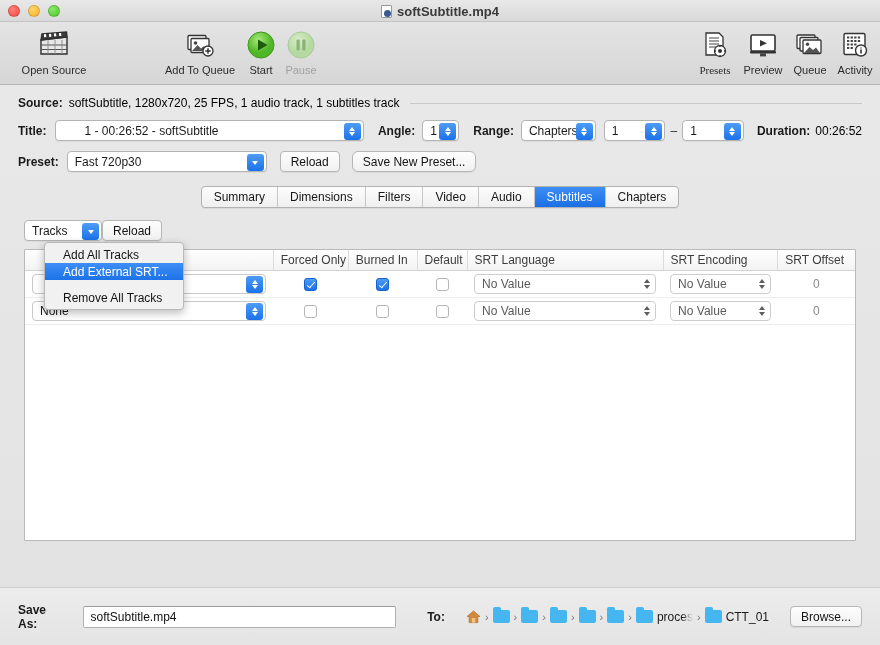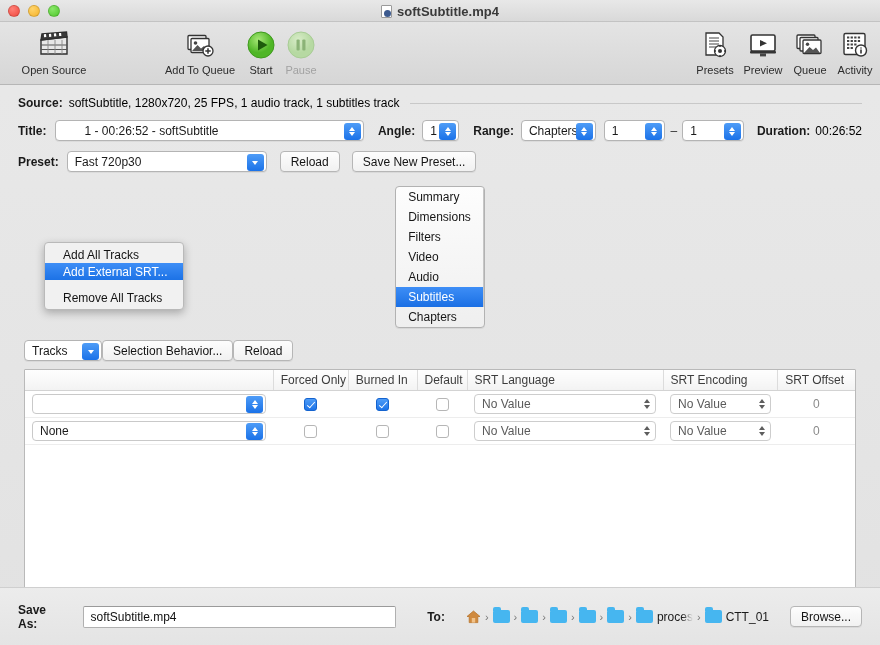--- a/index.html
+++ b/index.html
@@ -182,21 +182,20 @@
     justify-content: center;
     margin-top: 14px;
   }
   .tabs {
     display: flex;
     border: 1px solid #b2b2b2;
     border-radius: 4px;
     overflow: hidden;
     background: linear-gradient(#fdfdfd, #efefef);
     box-shadow: 0 1px 0 rgba(0,0,0,0.06);
-    flex-direction: column;
   }
   .tab {
     padding: 0 12px;
     height: 20px;
     display: flex; align-items: center;
     font-size: 12px;
     color: #161616;
     border-right: 1px solid #c6c6c6;
     white-space: nowrap;
     cursor: default;
@@ -488,21 +487,21 @@
             </radialGradient>
           </defs>
           <circle cx="15" cy="15" r="13" fill="url(#grn2)" stroke="#a8cc95" stroke-width="1"></circle>
           <rect x="10.5" y="9.5" width="3.2" height="11" rx="1" fill="#8bb377"></rect>
           <rect x="16.3" y="9.5" width="3.2" height="11" rx="1" fill="#8bb377"></rect>
         </svg>
       </div>
       <div class="tb-label dim">Pause</div>
     </div>
 
-    <div class="tb-item" style="left:684px;">
+    <div class="tb-item" style="left:684px;font-family:Liberation Serif, serif;">
       <div class="tb-ico">
         <svg width="26" height="28" viewBox="0 0 26 28">
           <path d="M4 2 H17 L21 6 V24 H4 Z" fill="#fff" stroke="#333" stroke-width="1.3"></path>
           <g stroke="#444" stroke-width="1.1">
             <path d="M7 7 H17 M7 10 H17 M7 13 H17 M7 16 H14"></path>
           </g>
           <circle cx="18" cy="20" r="5.5" fill="#fff" stroke="#333" stroke-width="1.3"></circle>
           <circle cx="18" cy="20" r="2" fill="#333"></circle>
           <g stroke="#333" stroke-width="1.4">
             <path d="M18 14.2 V16 M18 24 V25.8 M12.2 20 H14 M22 20 H23.8"></path>
@@ -623,21 +622,21 @@
 
     <div class="row" style="margin-top:10px;">
       <span class="lbl">Preset:</span>
       <div class="popup" style="width:200px;margin-left:8px;">
         <span>Fast 720p30</span>
         <span class="chev">
             <i></i>
           </span>
       </div>
       <div class="btn" style="margin-left:13px;">Reload</div>
-      <div class="btn" style="margin-left:12px;">Save New Preset...</div>
+      <div class="btn" style="margin-left:12px;border-radius:6px;">Save New Preset...</div>
     </div>
 
     <div id="tabbar">
       <div class="tabs">
         <div class="tab">Summary</div>
         <div class="tab">Dimensions</div>
         <div class="tab">Filters</div>
         <div class="tab">Video</div>
         <div class="tab">Audio</div>
         <div class="tab active">Subtitles</div>
@@ -649,21 +648,20 @@
   <div id="panel">
     <div id="panel-inner">
 
       <div id="panel-toolbar">
         <div class="popup" id="tracks-popup">
           <span>Tracks</span>
           <span class="chev">
               <i></i>
             </span>
         </div>
-        <div class="btn">Selection Behavior...</div>
         <div class="btn">Reload</div>
       </div>
 
       <div class="table-wrap">
         <table class="subs">
           <colgroup>
             <col style="width:238px">
             <col style="width:72px">
             <col style="width:66px">
             <col style="width:48px">

